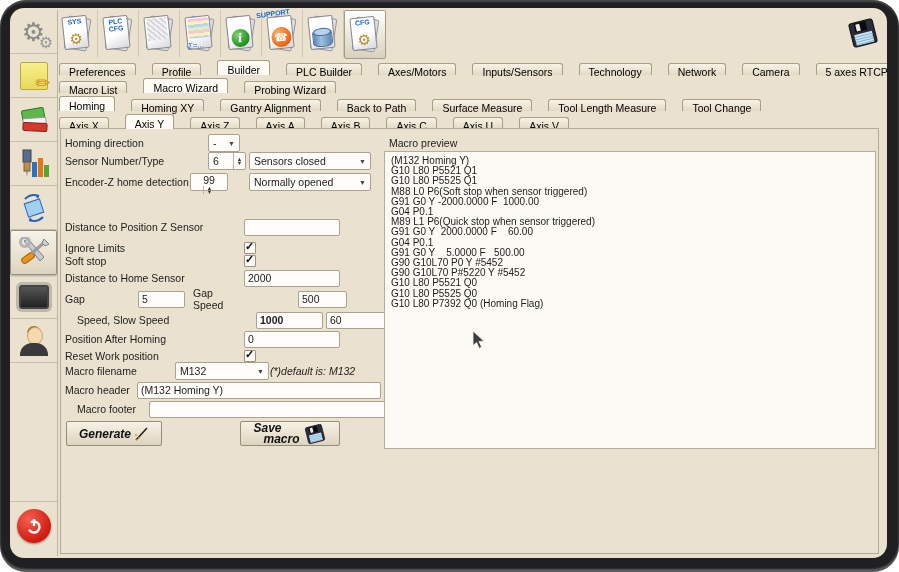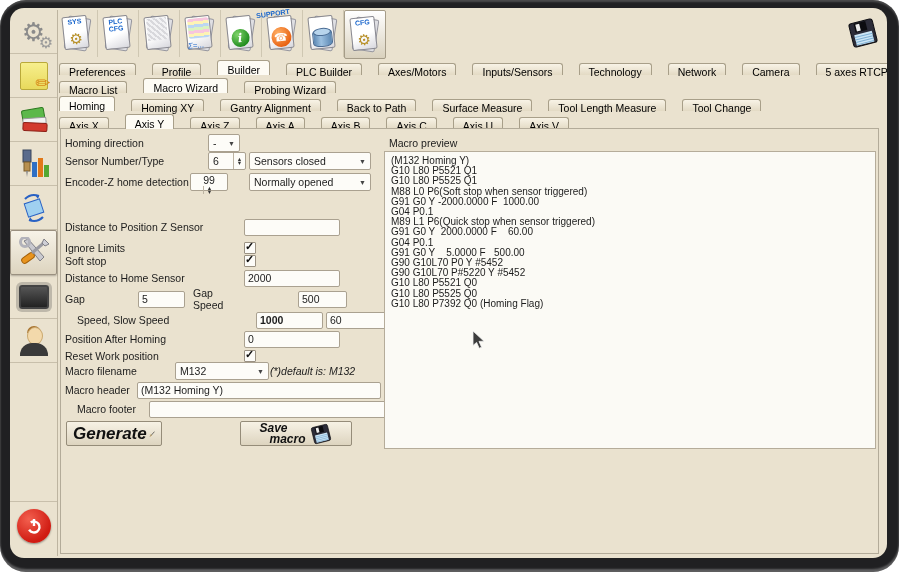--- a/index.html
+++ b/index.html
@@ -365,31 +365,31 @@
       <div class="fr" style="top:255px;left:4px;">
         <span class="lbl">Macro header</span>
         <input class="inp" style="position: absolute; left: 72px; width: 236px;" value="(M132 Homing Y)">
       </div>
 
       <div class="fr" style="top:274px;left:16px;">
         <span class="lbl">Macro footer</span>
         <input class="inp" style="position: absolute; left: 72px; width: 236px;" value="">
       </div>
 
-      <button class="btn" style="left:5px;top:292px;width:96px;height:25px;font-size:17px;">
+      <button class="btn" style="left:5px;top:292px;width:96px;height:25px;font-size:12px;">
         <span>Generate</span>
         <svg width="16" height="16" viewBox="0 0 16 16" style="margin-left:2px;">
           <line x1="3" y1="14" x2="14" y2="2" stroke="#222" stroke-width="1.6"></line>
           <circle cx="3" cy="9" r="1" fill="#e0a020"></circle>
               <circle cx="6" cy="12" r="1" fill="#e0a020"></circle>
               <circle cx="4" cy="13.5" r="0.8" fill="#e0a020"></circle>
         </svg>
       </button>
 
-      <button class="btn" style="left:179px;top:292px;width:112px;height:25px;font-size:12px;line-height:11px;">
+      <button class="btn" style="left:179px;top:292px;width:100px;height:25px;font-size:12px;line-height:11px;">
         <span style="text-align:left;">
           <span>Save</span><br>
           <span style="padding-left:10px;">macro</span>
         </span>
         <svg width="24" height="22" viewBox="0 0 34 32" style="margin-left:3px;">
           <g transform="rotate(-14 17 16)">
             <rect x="5" y="4" width="24" height="24" rx="2.5" fill="#2c2c38" stroke="#101014"></rect>
             <rect x="10" y="5" width="12" height="9" fill="#0c0c10"></rect>
             <rect x="11.5" y="6" width="4" height="7" fill="#ececec"></rect>
             <rect x="8" y="16" width="18" height="11" fill="#cde6f6"></rect>

